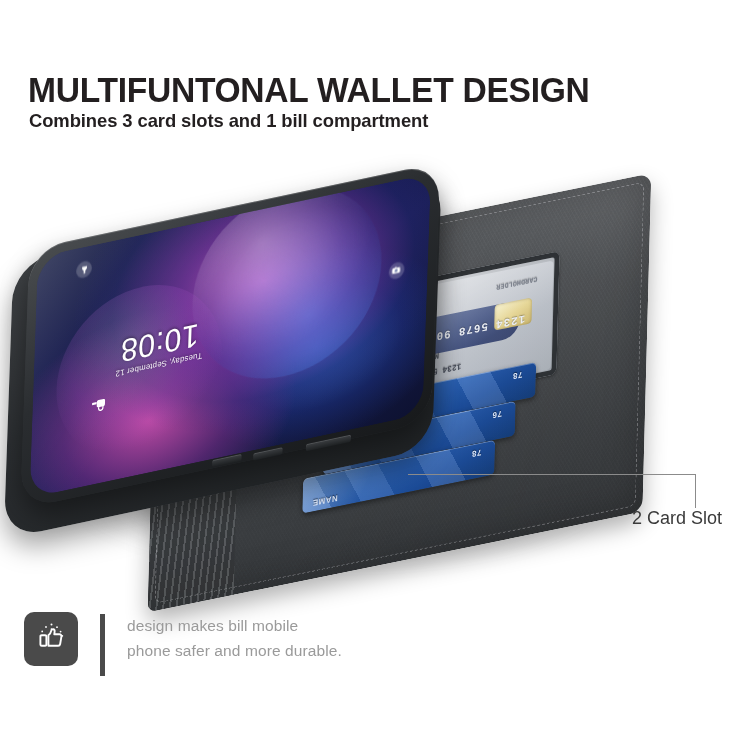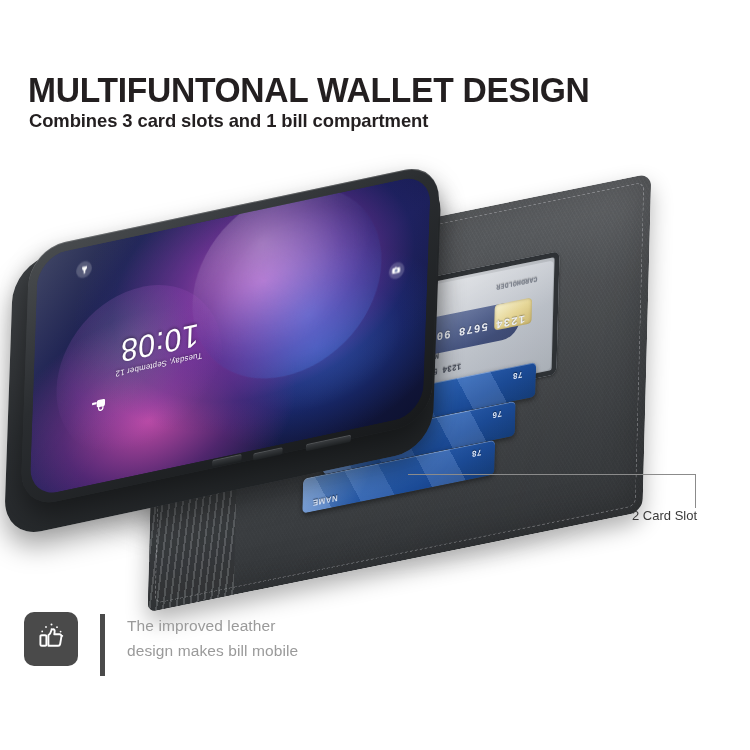--- a/index.html
+++ b/index.html
@@ -390,21 +390,21 @@
   .callout-line-v {
     position: absolute;
     left: 695px; top: 474px;
     width: 1px; height: 34px;
     background: #8b8b8b;
   }
   .callout-label {
     position: absolute;
     left: 632px; top: 508px;
     font-family: "Liberation Sans", sans-serif;
-    font-size: 13px;
+    font-size: 18px;
     color: #3a3a3a;
     white-space: nowrap;
   }
 
   
   .feature {
     position: absolute;
     left: 24px; top: 612px;
     display: flex;
     align-items: flex-start;
@@ -552,19 +552,19 @@
 
           <path d="M13.4 14.2c1.6-1.3 2.6-2.9 2.9-4.6.15-.9 1.0-1.5 1.85-1.35.95.17 1.6 1.05 1.5 2.0l-.35 3.0h5.1c1.25 0 2.2 1.1 2.0 2.35l-1.25 7.4c-.17 1.0-1.05 1.75-2.07 1.75H13.4V14.2z" stroke="#fff" stroke-width="1.9" stroke-linejoin="round" fill="none"></path>
           <rect x="5.4" y="14.2" width="6.0" height="10.5" rx="1.3" stroke="#fff" stroke-width="1.9" fill="none"></rect>
         </svg>
       </span>
     </div>
 
     <div class="feature-divider"></div>
 
     <div class="feature-text">
-      <div>The improved leather</div>
       <div>design makes bill mobile</div>
+      <div>phone safer and more durable.</div>
     </div>
 
   </div>
 
 </div>
 
 </body></html>

